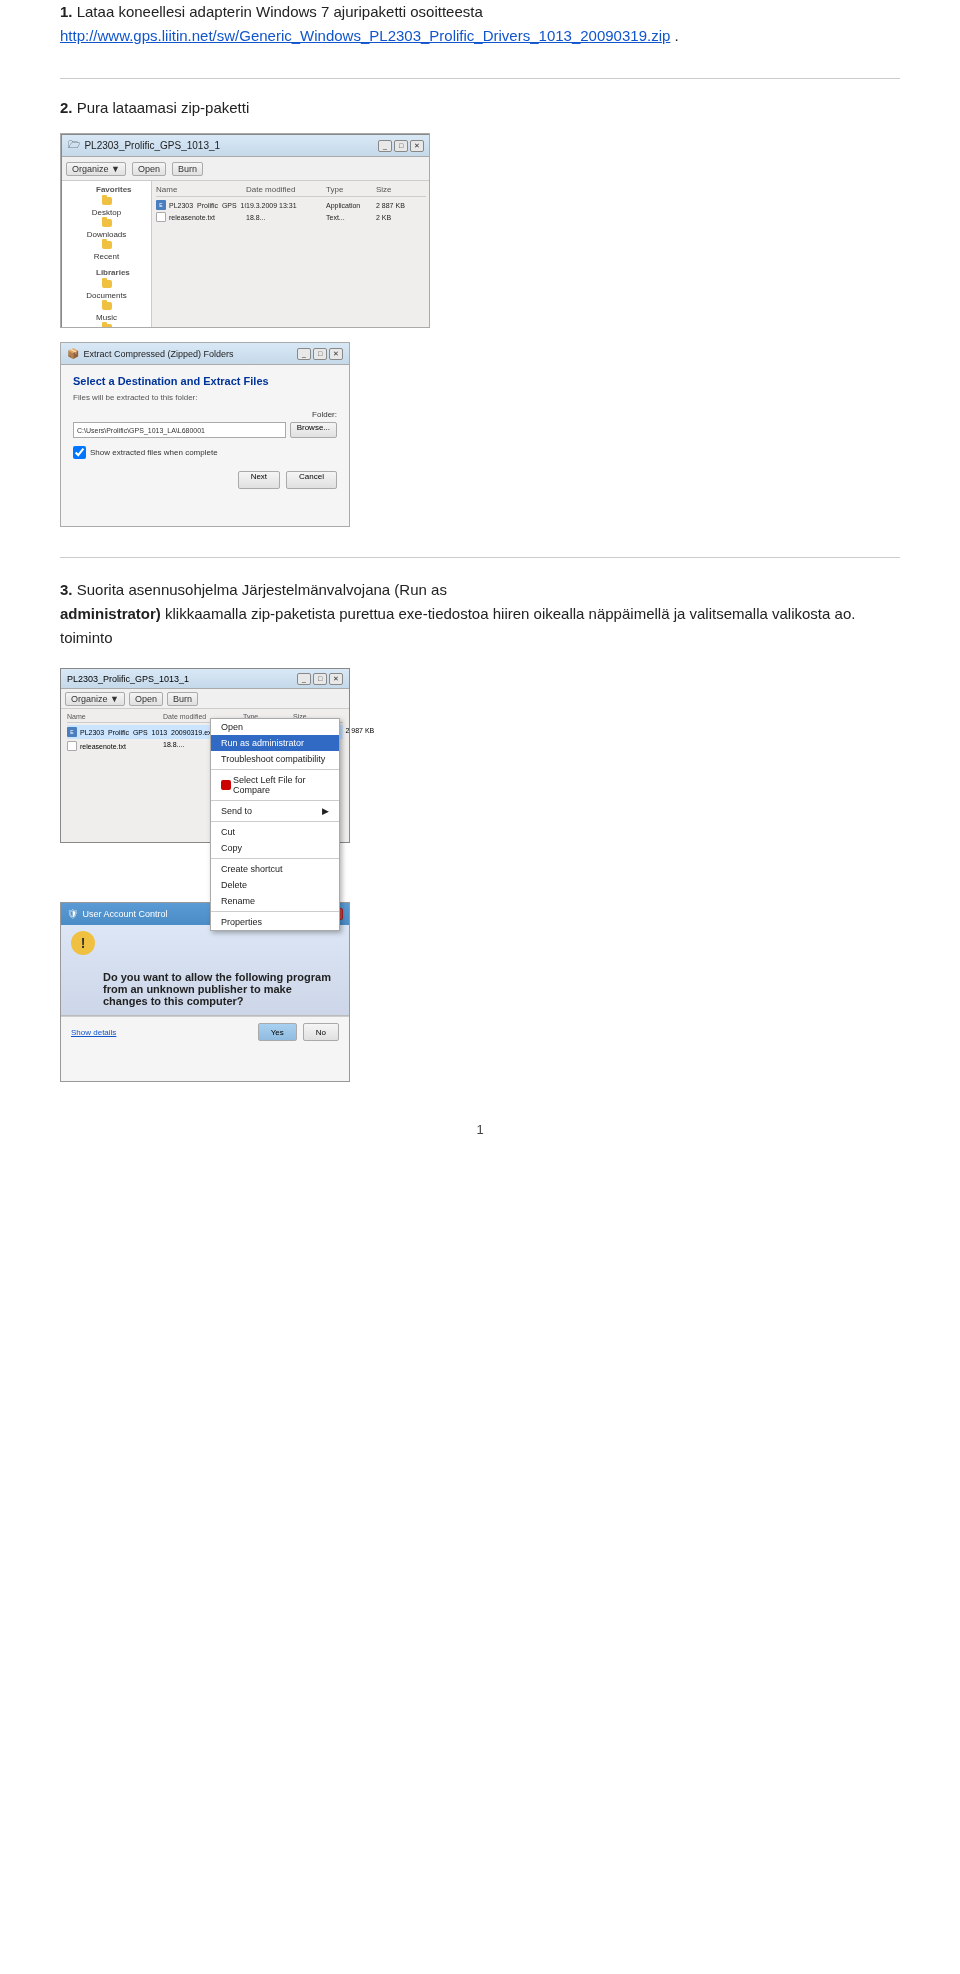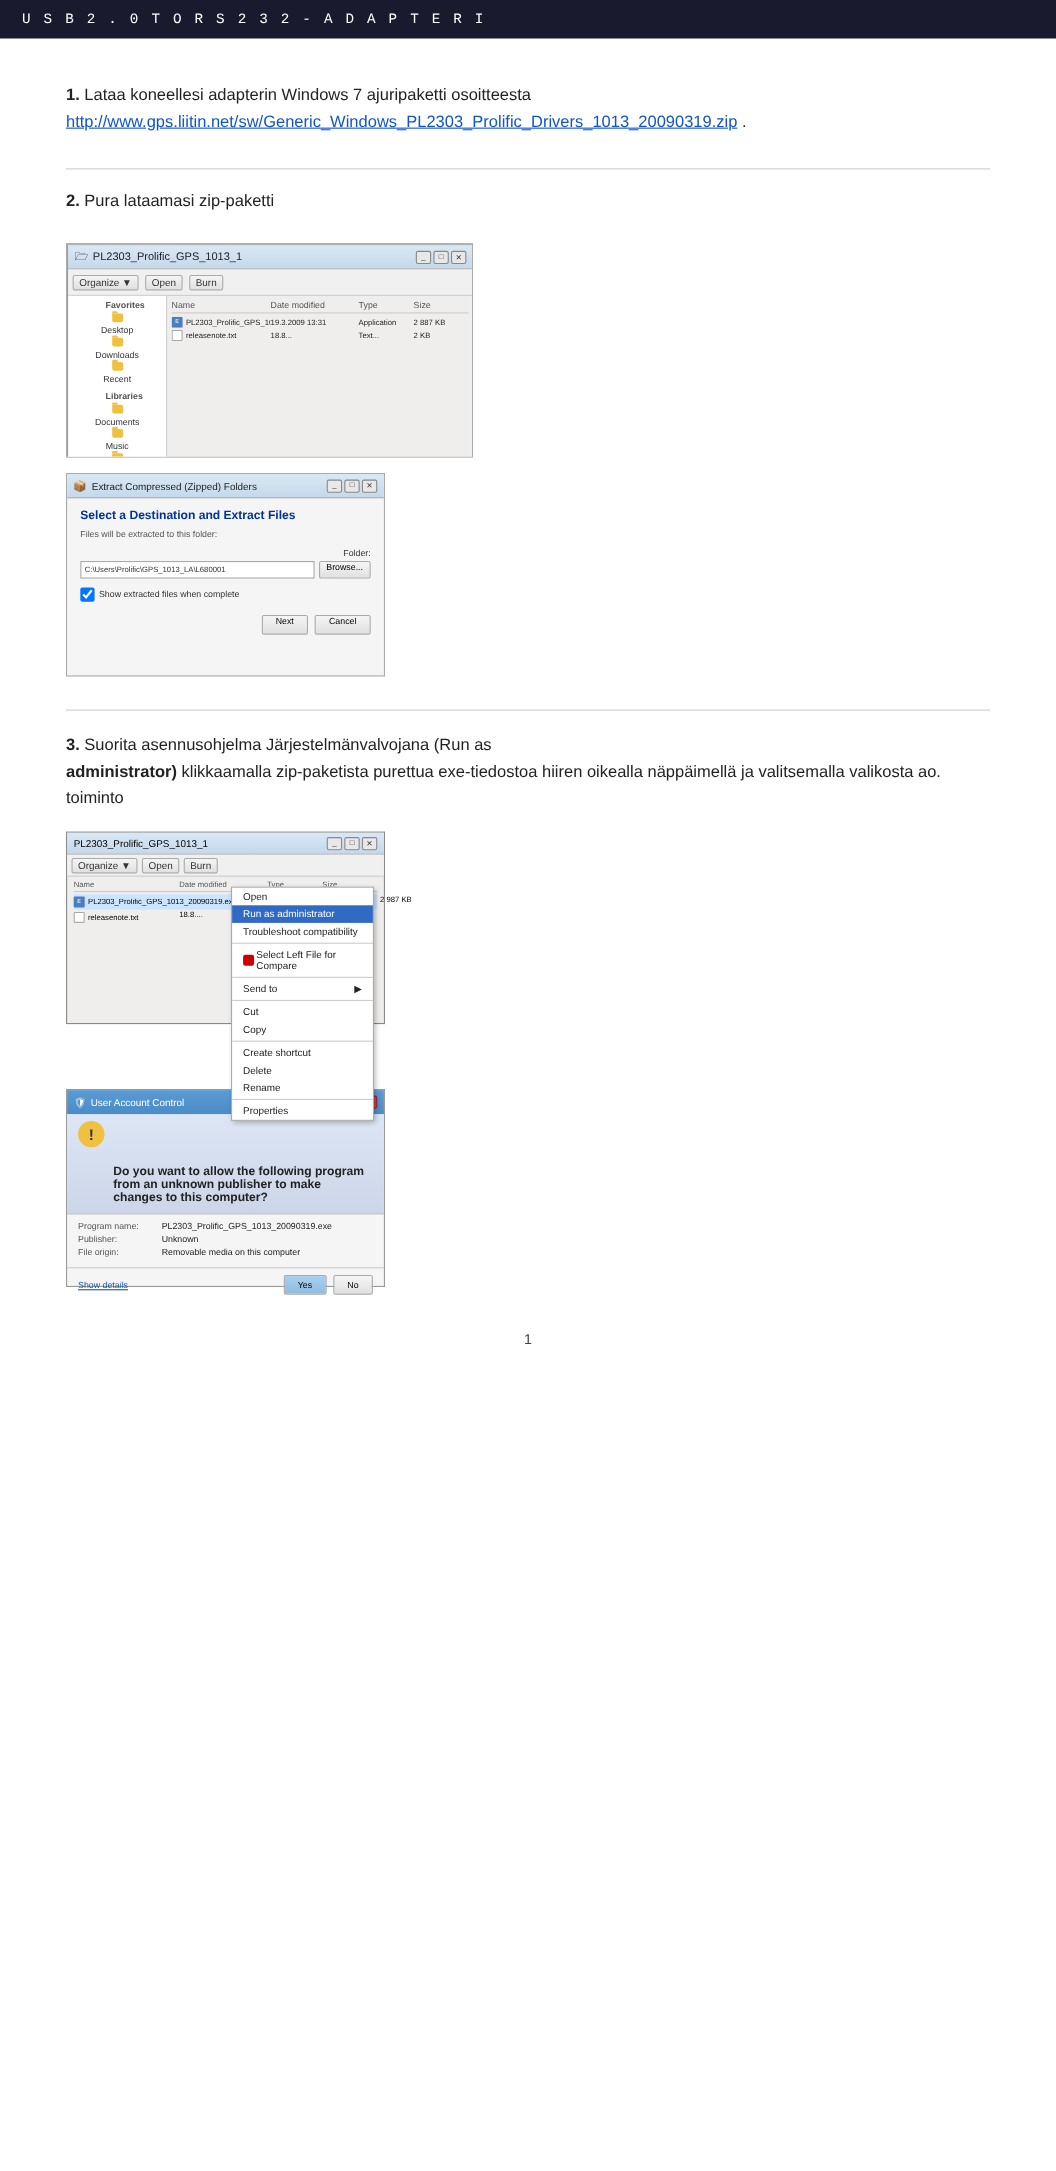--- a/index.html
+++ b/index.html
@@ -58,21 +58,21 @@
 
     
     .step {
       margin-bottom: 30px;
     }
 
     .step-label {
       font-size: 15px;
       font-weight: bold;
       color: #222;
-      margin-bottom: 30px;
+      margin-bottom: 17px;
     }
 
     .step-label span {
       font-weight: normal;
     }
 
     
     .screenshot-container {
       display: flex;
       flex-direction: column;
@@ -507,23 +507,20 @@
       border: none;
       border-top: 1px solid #ccc;
       margin: 20px 0;
     }
   </style>
 </head>
 <body>
 
 <div class="page-container">
 
-  <div class="header-bar">
-    <span>U S B 2 . 0   T O   R S 2 3 2   - A D A P T E R I</span>
-  </div>
 
 
   <div class="step">
     <p class="section-intro">
       <strong>1.</strong>
       <span>Lataa koneellesi adapterin Windows 7 ajuripaketti osoitteesta </span>
       <a href="#">http://www.gps.liitin.net/sw/Generic_Windows_PL2303_Prolific_Drivers_1013_20090319.zip</a>
       <span>.</span>
     </p>
   </div>
@@ -757,34 +754,20 @@
           </div>
         </div>
         <div class="uac-header">
           <div class="uac-header-inner">
             <div class="uac-warn-icon">!</div>
             <div>
               <div class="uac-question">Do you want to allow the following program from an unknown publisher to make changes to this computer?</div>
             </div>
           </div>
         </div>
-        <div class="uac-body">
-          <div class="uac-row">
-            <span class="uac-label">Program name:</span>
-            <span class="uac-value">PL2303_Prolific_GPS_1013_20090319.exe</span>
-          </div>
-          <div class="uac-row">
-            <span class="uac-label">Publisher:</span>
-            <span class="uac-value">Unknown</span>
-          </div>
-          <div class="uac-row">
-            <span class="uac-label">File origin:</span>
-            <span class="uac-value">Removable media on this computer</span>
-          </div>
-        </div>
         <div class="uac-footer">
           <span class="uac-details-link">Show details</span>
           <button class="uac-btn yes">Yes</button>
           <button class="uac-btn no">No</button>
         </div>
       </div>
 
     </div>
   </div>
 

